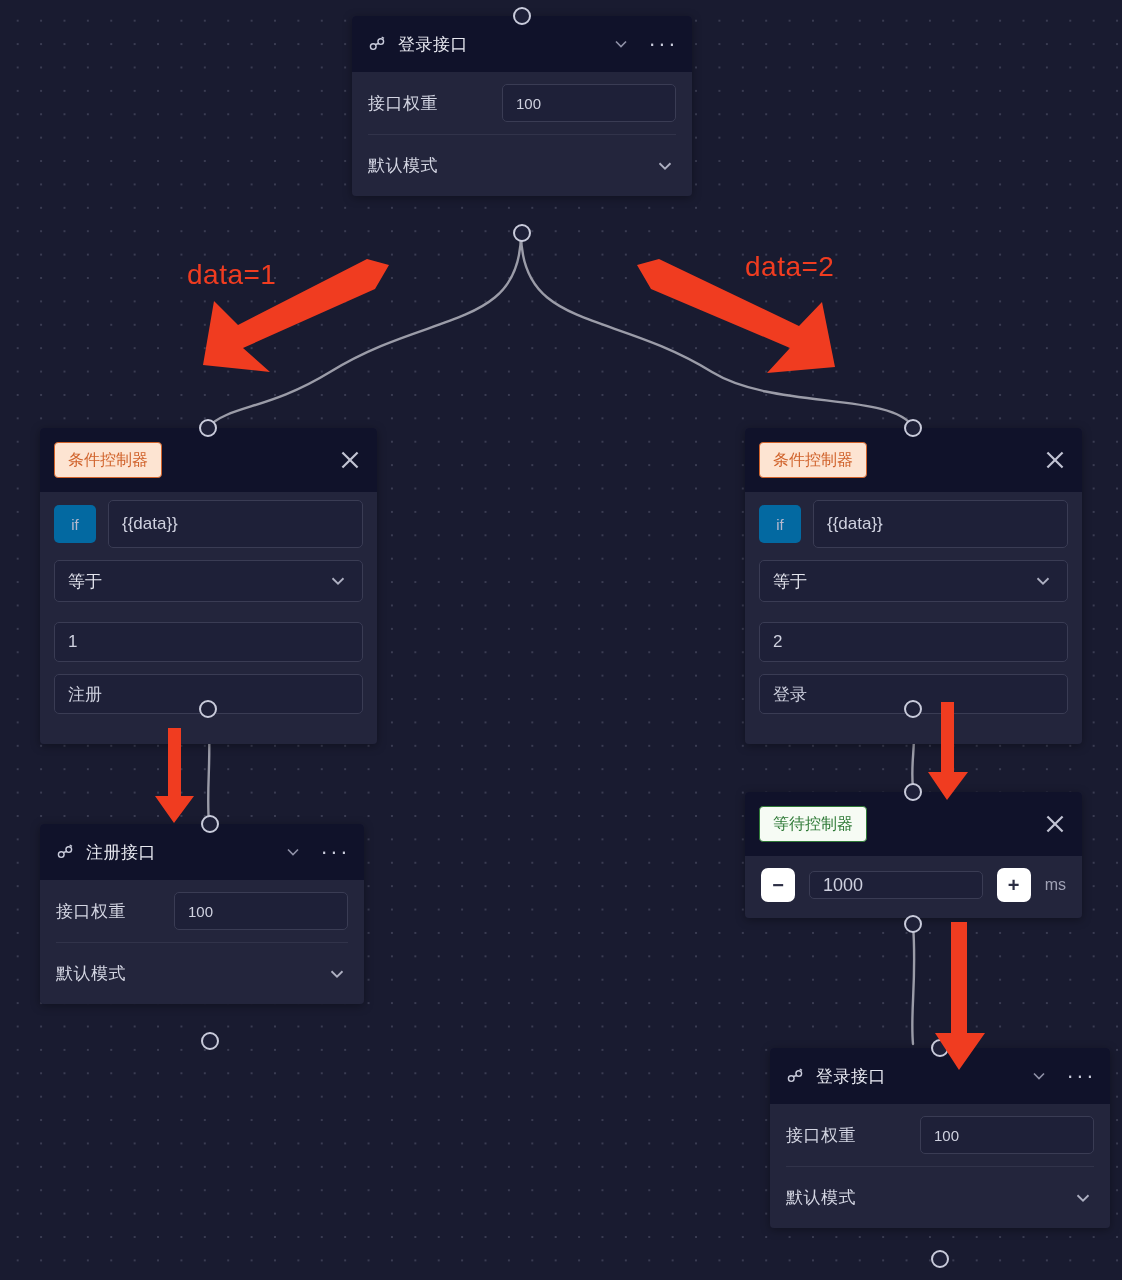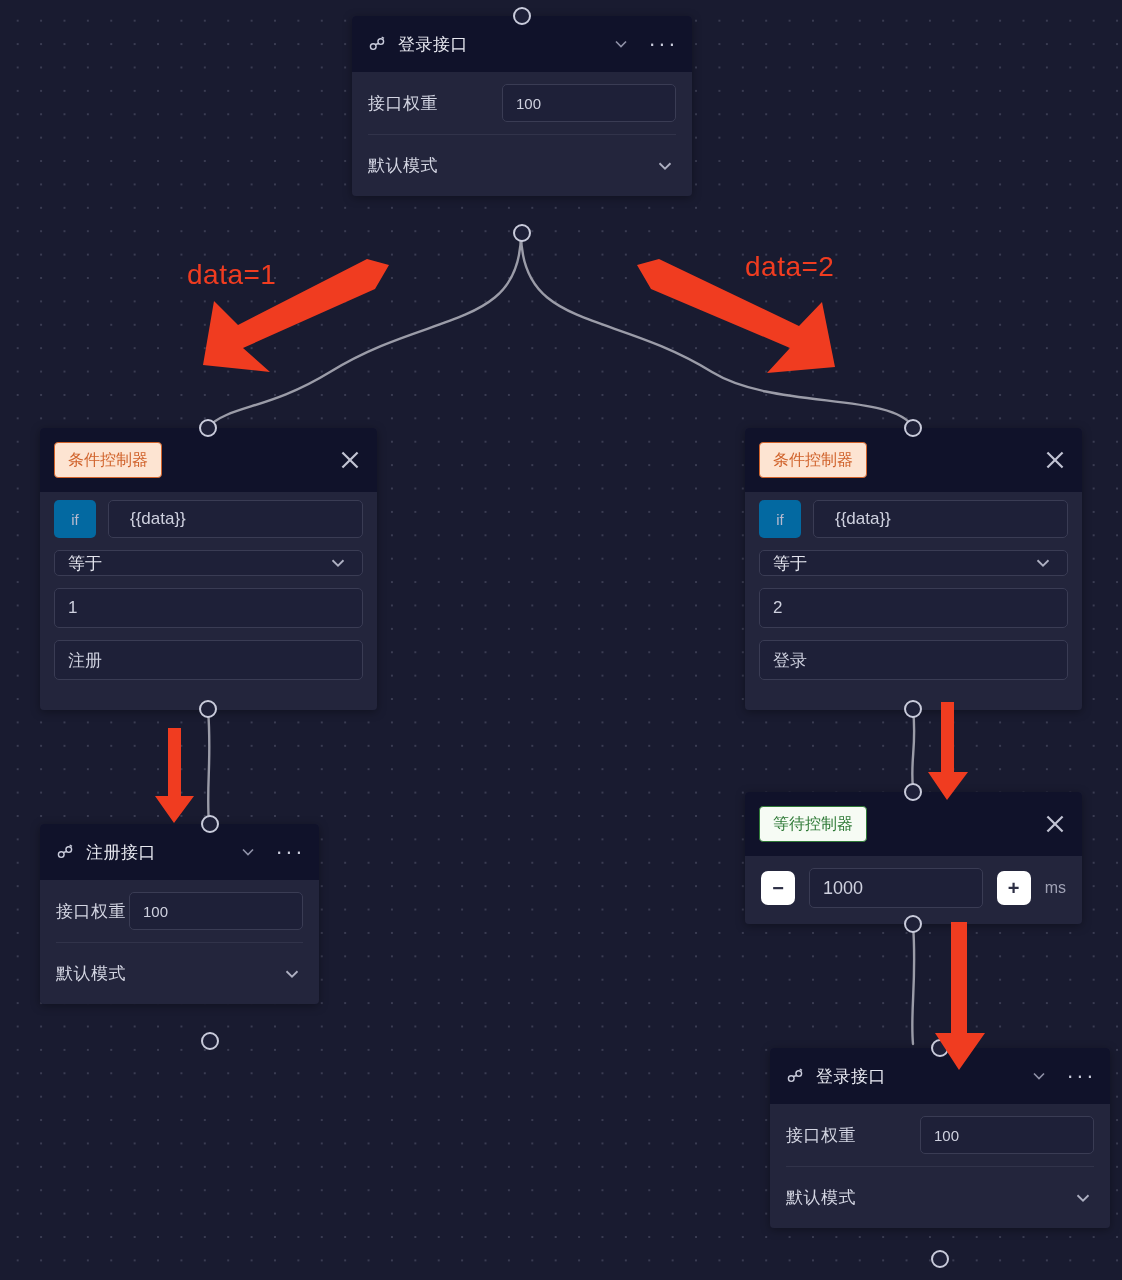--- a/index.html
+++ b/index.html
@@ -146,35 +146,35 @@
     flex: 0 0 auto;
     margin-right: 12px;
   }
   .cond-input {
     flex: 1 1 auto;
     background: #1e2038;
     border: 1px solid #3a3c54;
     border-radius: 5px;
     color: #cfd1df;
     font-size: 17px;
-    height: 38px;
+    height: 48px;
     display: flex; align-items: center;
-    padding: 0 21px;
+    padding: 0 13px;
   }
   .cond-select {
     width: 100%;
     background: #1e2038;
     border: 1px solid #3a3c54;
     border-radius: 5px;
     color: #e4e5ee;
     font-size: 17px;
-    height: 26px;
+    height: 42px;
     display: flex; align-items: center;
     padding: 0 13px;
-    margin-bottom: 12px;
+    margin-bottom: 20px;
   }
   .cond-plain {
     width: 100%;
     background: #1e2038;
     border: 1px solid #3a3c54;
     border-radius: 5px;
     color: #cfd1df;
     font-size: 17px;
     height: 40px;
     display: flex; align-items: center;
@@ -200,21 +200,21 @@
     line-height: 1;
   }
   .wait-input {
     flex: 1 1 auto;
     margin: 0 14px;
     background: #1e2038;
     border: 1px solid #3a3c54;
     border-radius: 5px;
     color: #cfd1df;
     font-size: 18px;
-    height: 40px;
+    height: 28px;
     display: flex; align-items: center;
     padding: 0 13px;
   }
   .ms-label { color: #9fa1b4; font-size: 16px; margin-left: 14px; flex: 0 0 auto; }
 
   
   .port {
     position: absolute;
     width: 18px; height: 18px;
     border-radius: 50%;
@@ -347,21 +347,21 @@
           </span>
         </div>
         <div class="cond-plain">2</div>
         <div class="cond-plain last">登录</div>
       </div>
     </div>
     <div class="port" style="left:159px; top:-9px;"></div>
     <div class="port" style="left:159px; top:272px;"></div>
   </div>
 
-  <div class="node" style="left:40px; top:824px; width:279px;">
+  <div class="node" style="left:40px; top:824px; width:324px;">
     <div class="node-inner">
       <div class="node-head">
         <span class="api-icon">
           <svg viewBox="0 0 24 24" width="22" height="20" fill="none" stroke="currentColor" stroke-width="1.7">
             <circle cx="7.5" cy="15" r="3.4"></circle>
             <circle cx="16.5" cy="9" r="3.4"></circle>
             <line x1="9.9" y1="12.6" x2="14.1" y2="11.4"></line>
             <line x1="17.6" y1="3.6" x2="20.4" y2="5.2"></line>
           </svg>
         </span>

